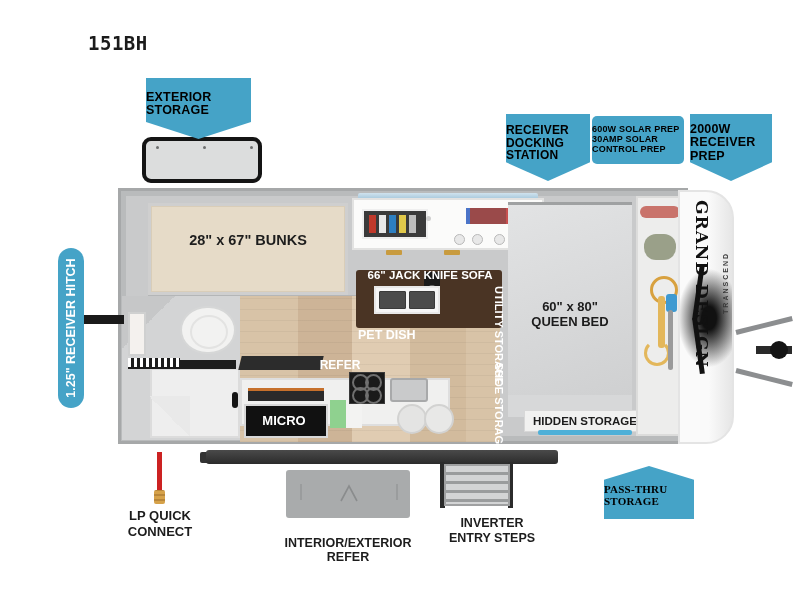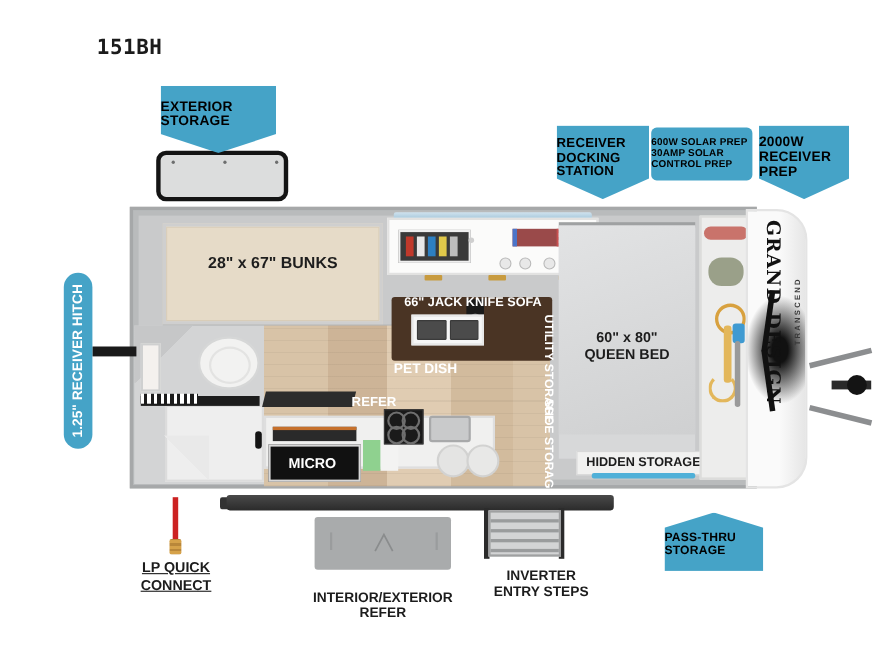--- a/index.html
+++ b/index.html
@@ -10,21 +10,21 @@
   
   #model-title{position:absolute;left:88px;top:22px;font-size:19px;font-weight:700;
     color:#1b1b1b;letter-spacing:.5px;font-family:"DejaVu Sans Mono",monospace;margin-top:10px;}
 
   
   .badge{position:absolute;background:#45A3C7;color:#000000;text-align:center;
     font-weight:700;line-height:1.08;letter-spacing:.2px;
     display:flex;flex-direction:column;align-items:flex-start;justify-content:center;}
   .badge span{display:block;white-space:nowrap;}
   .badge.down{clip-path:polygon(0 0,100% 0,100% 72%,50% 100%,0 72%);}
-  .badge.up{clip-path:polygon(50% 0,100% 26%,100% 100%,0 100%,0 26%);}
+  .badge.up{clip-path:polygon(50% 0,100% 26%,100% 100%,0 100%,0 26%);font-family:Liberation Serif, serif;}
   .badge.rounded{border-radius:5px;}
 
   #badge-exterior-storage{left:146px;top:78px;width:105px;height:52px;font-size:12.5px;padding-bottom:9px;}
   #badge-universal-docking{left:506px;top:114px;width:84px;height:58px;font-size:12px;padding-bottom:9px;}
   #badge-solar-prep{left:592px;top:116px;width:92px;height:48px;font-size:9px;}
   #badge-inverter-prep{left:690px;top:114px;width:82px;height:58px;font-size:12.5px;padding-bottom:9px;}
   #badge-pass-thru{left:604px;top:466px;width:90px;height:46px;font-size:11px;padding-top:7px;}
 
   #badge-receiver-hitch{position:absolute;left:58px;top:248px;width:26px;height:160px;
     background:#45A3C7;border-radius:13px;color:#fff;font-weight:700;font-size:12.5px;
@@ -206,21 +206,21 @@
   #tongue-ball{position:absolute;left:770px;top:341px;width:18px;height:18px;
     border-radius:50%;background:#141414;}
   #tongue-bar{position:absolute;left:756px;top:346px;width:36px;height:8px;background:#2a2a2a;}
 
   
   #lp-line{position:absolute;left:157px;top:452px;width:5px;height:42px;background:#cc2222;}
   #lp-fitting{position:absolute;left:154px;top:490px;width:11px;height:14px;
     background:#d6a24a;border-radius:2px;
     background-image:repeating-linear-gradient(0deg,#d6a24a 0 3px,#b9873a 3px 5px);}
   #lp-label{position:absolute;left:108px;top:508px;width:104px;text-align:center;
-    font-size:13px;font-weight:700;color:#1c1c1c;line-height:1.2;text-decoration:underline;}
+    font-size:13px;font-weight:700;color:#1c1c1c;line-height:1.2;}
 
   
   #awning{position:absolute;left:206px;top:450px;width:352px;height:14px;
     background:linear-gradient(180deg,#4a4a4a,#2b2b2b);border-radius:3px;}
   #awning-label{position:absolute;left:206px;top:452px;width:352px;text-align:center;
     font-size:11.5px;font-weight:700;color:#fff;}
   #awning-cap{position:absolute;left:200px;top:452px;width:12px;height:11px;
     background:#333;border-radius:2px;}
 
   

